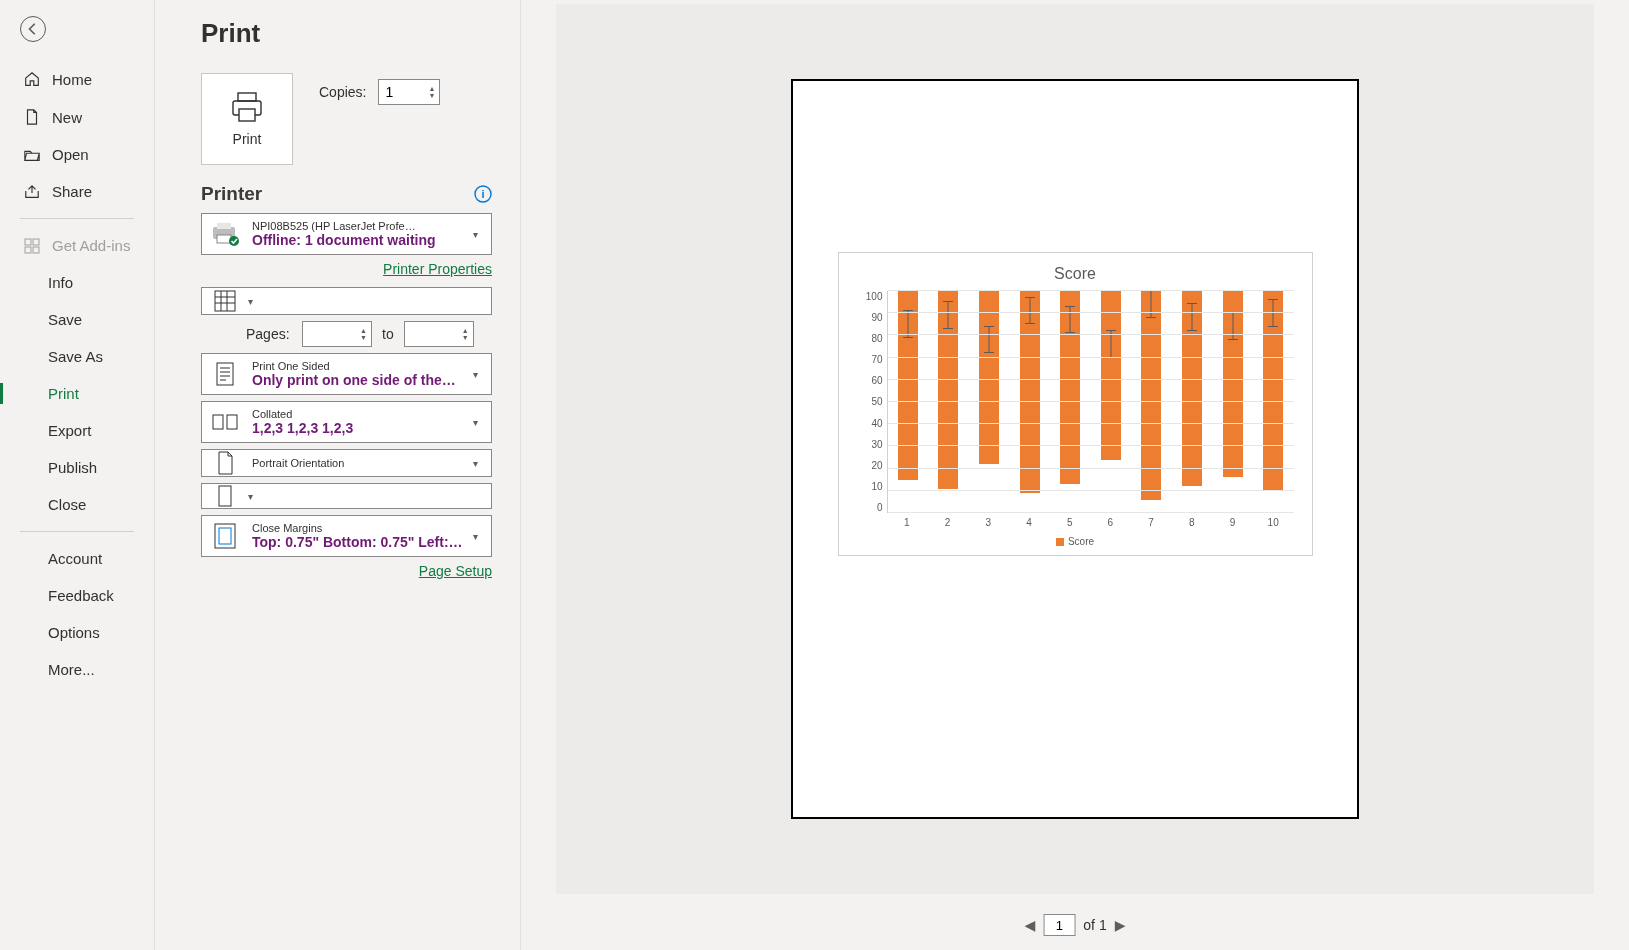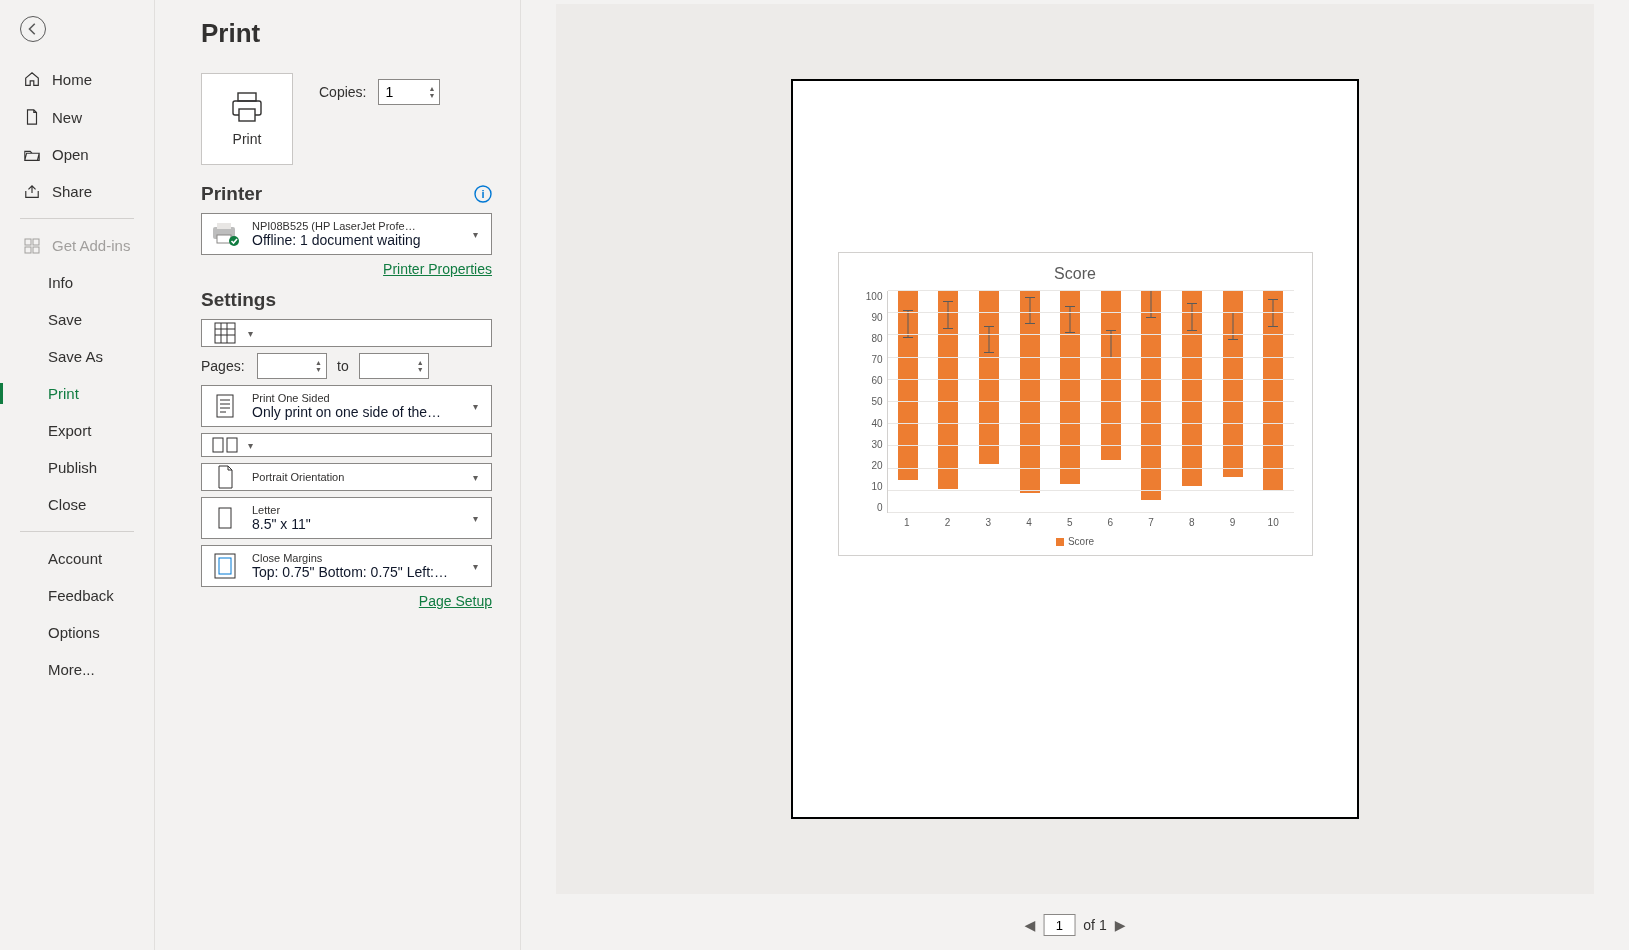--- a/index.html
+++ b/index.html
@@ -65,25 +65,25 @@
 .spinner .arrows { position:absolute; right:4px; display:flex; flex-direction:column; font-size:7px; line-height:7px; color:#605e5c; }
 .section-head { font-size:19px; font-weight:600; color:#3b3a39; margin-top:12px; margin-bottom:8px; display:flex; justify-content:space-between; align-items:center;text-align:center;}
 .info-i { width:18px; height:18px; }
 .dropdown {
   border:1px solid #8a8886; background:#fff; display:flex; align-items:center;
   cursor:pointer; margin-bottom:6px; position:relative;
 }
 .dropdown .dd-icon { width:46px; display:flex; align-items:center; justify-content:center; }
 .dropdown .dd-text { flex:1; padding:6px 4px; min-width:0; }
 .dd-text .line1 { font-size:11px; white-space:nowrap; overflow:hidden; text-overflow:ellipsis; }
-.dd-text .line2 { font-size:14px; color:#0f172a; white-space:nowrap; overflow:hidden; text-overflow:ellipsis; }
+.dd-text .line2 { font-size:14px; color:#701a75; white-space:nowrap; overflow:hidden; text-overflow:ellipsis;font-weight:bold; }
 .dd-caret { width:18px; font-size:10px; color:#605e5c; }
 .link { color:#107c41; text-decoration:underline; cursor:pointer; font-size:14px; }
 .right-align { text-align:right; margin-bottom:10px; }
-.pages-row { display:flex; align-items:center; gap:10px; margin-bottom:6px; }
+.pages-row { display:flex; align-items:center; gap:10px; margin-bottom:6px;margin-left:45px; }
 .pages-row .label { width:46px; font-size:14px; }
 .preview-pane {
   flex:1; position:relative; background:#f3f2f1; border-left:1px solid #e1dfdd;
 }
 .preview-inner { position:absolute; left:35px; right:35px; top:4px; bottom:56px; background:#edebe9; display:flex; align-items:center; justify-content:center; }
 .page {
   width:568px; height:740px; background:#fff; border:2px solid #000;
   display:flex; align-items:center; justify-content:center;
 }
 .chart-box {
@@ -247,23 +247,20 @@
           </svg>
       </div>
       <div class="dd-text">
         <div class="line1">NPI08B525 (HP LaserJet Profe…</div>
         <div class="line2">Offline: 1 document waiting</div>
       </div>
       <div class="dd-caret">▾</div>
     </div>
     <div class="right-align"><span class="link">Printer Properties</span></div>
 
-    <div class="section-head">
-        <span>Settings</span>
-      </div>
 
     <div class="dropdown">
       <div class="dd-icon">
           <svg width="26" height="26" viewBox="0 0 26 26">
             <rect x="3" y="3" width="20" height="20" fill="none" stroke="#323130"></rect>
             <path d="M3 9 H23 M3 15 H23 M9 3 V23 M15 3 V23" stroke="#323130" fill="none"></path>
           </svg>
         </div>
       <div class="dd-caret">▾</div>
     </div>
@@ -301,44 +298,44 @@
       <div class="dd-caret">▾</div>
     </div>
 
     <div class="dropdown">
       <div class="dd-icon">
           <svg width="28" height="22" viewBox="0 0 28 22">
             <rect x="2" y="4" width="10" height="14" fill="none" stroke="#323130"></rect>
             <rect x="16" y="4" width="10" height="14" fill="none" stroke="#323130"></rect>
           </svg>
         </div>
+      <div class="dd-text">
+          <div class="line1">Collated</div>
+          <div class="line2">1,2,3    1,2,3    1,2,3</div>
+        </div>
       <div class="dd-caret">▾</div>
     </div>
 
     <div class="dropdown">
       <div class="dd-icon">
           <svg width="20" height="26" viewBox="0 0 20 26">
             <path d="M4 2 H13 L17 6 V24 H4 Z M13 2 V6 H17" fill="none" stroke="#323130"></path>
           </svg>
         </div>
       <div class="dd-text">
           <div class="line1">Portrait Orientation</div>
         </div>
       <div class="dd-caret">▾</div>
     </div>
 
     <div class="dropdown">
       <div class="dd-icon">
           <svg width="18" height="24" viewBox="0 0 18 24">
             <rect x="3" y="2" width="12" height="20" fill="none" stroke="#323130"></rect>
           </svg>
-        </div>
-      <div class="dd-text">
-          <div class="line1">Letter</div>
-          <div class="line2">8.5" x 11"</div>
         </div>
       <div class="dd-caret">▾</div>
     </div>
 
     <div class="dropdown">
       <div class="dd-icon">
           <svg width="24" height="28" viewBox="0 0 24 28">
             <rect x="2" y="2" width="20" height="24" fill="none" stroke="#323130"></rect>
             <rect x="6" y="6" width="12" height="16" fill="none" stroke="#0078d4"></rect>
           </svg>

